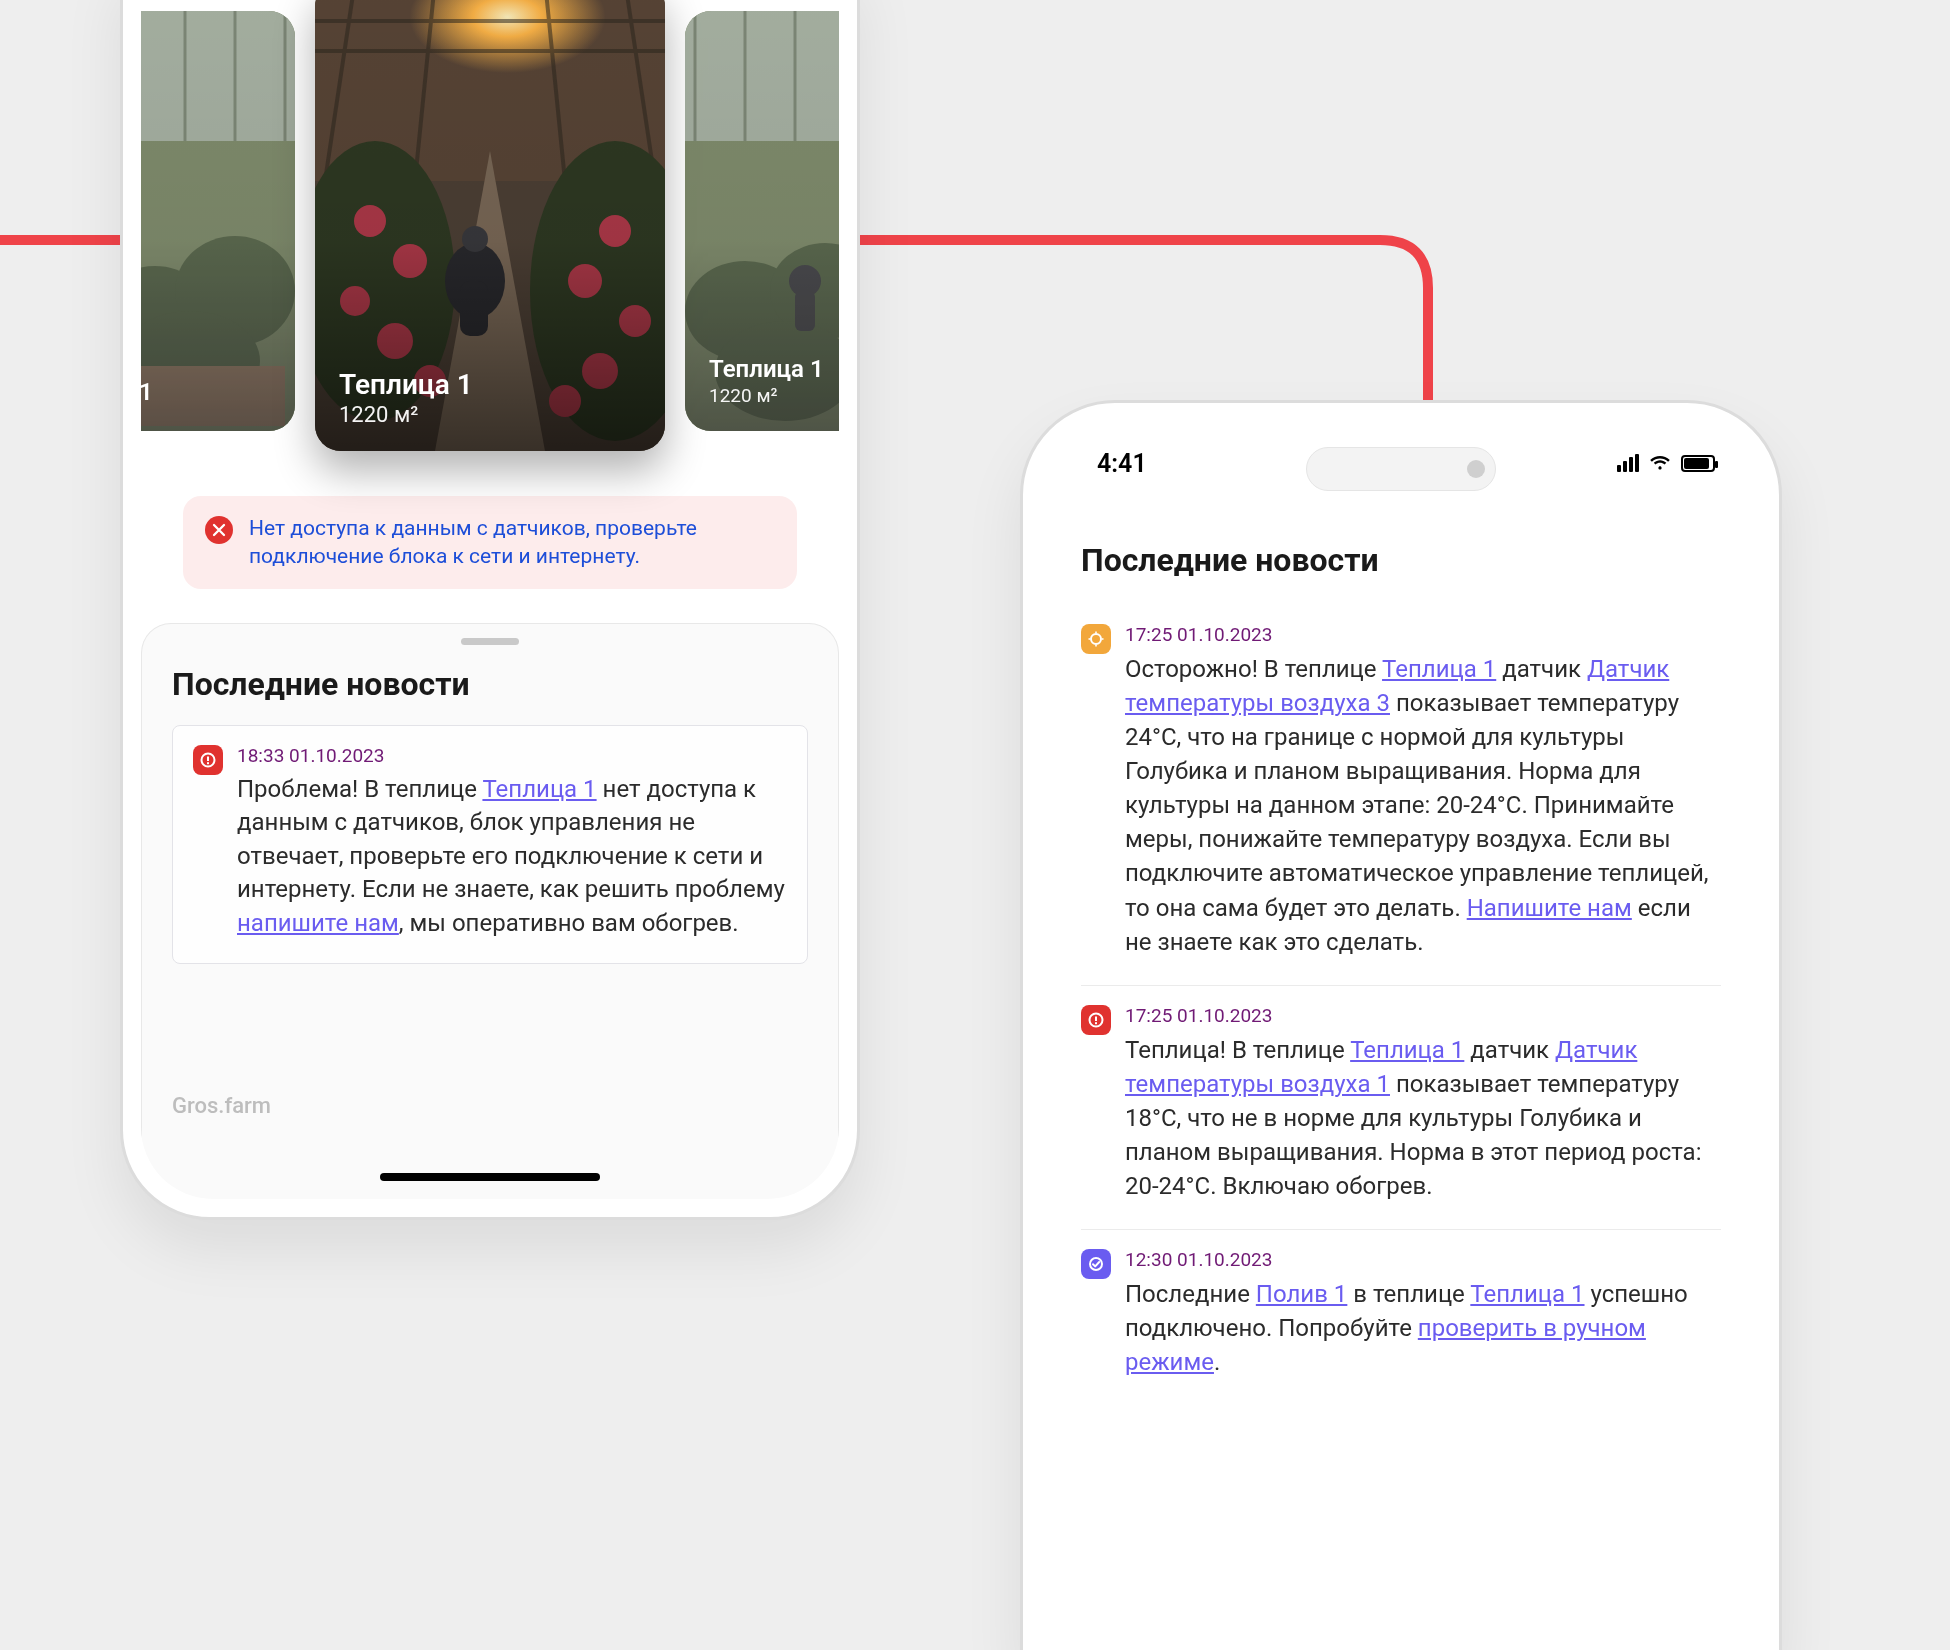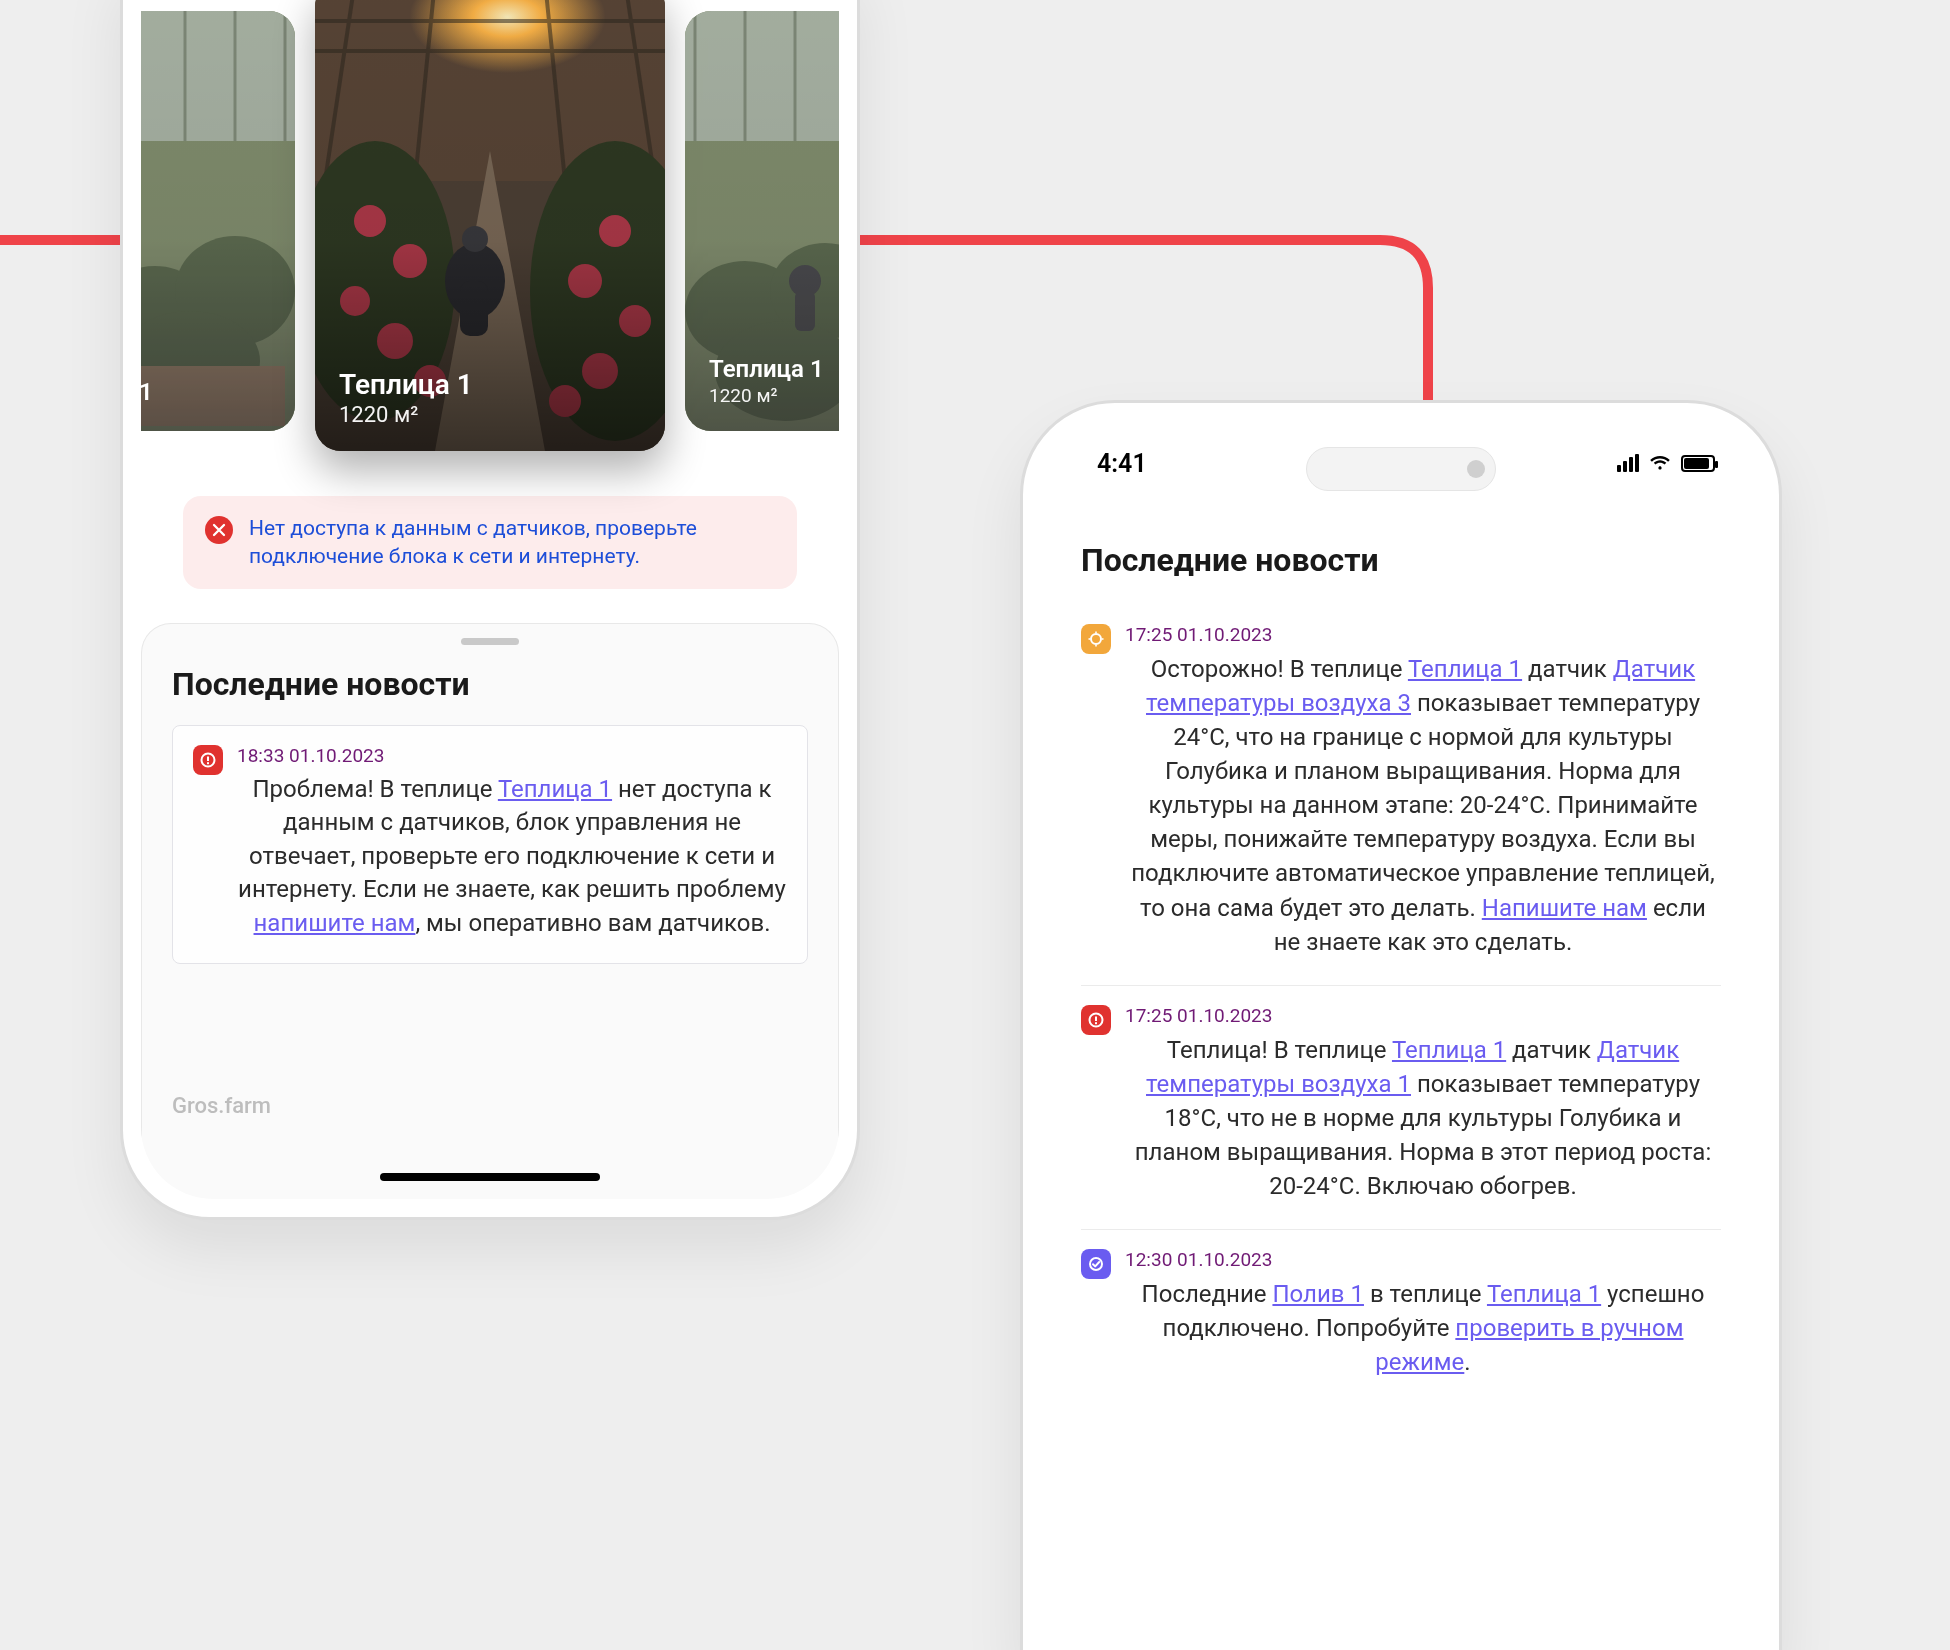--- a/index.html
+++ b/index.html
@@ -168,21 +168,20 @@
   .ni-body { flex:1; }
   .ni-time {
     color:#701a75;
     font-size: 19px;
     margin-bottom: 6px;
   }
   .ni-text {
     color:#2b2b2b;
     font-size: 24px;
     line-height: 1.4;
-    text-align: center;
   }
   .link { color:#6a5cf0; text-decoration: underline; cursor:pointer; }
 
   .footer-brand {
     position:absolute; bottom: 81px; left: 30px;
     color:#bdbdbd; font-size: 22px; font-weight:500;
   }
   .home-indicator {
     position:absolute; bottom:18px; left:50%; transform:translateX(-50%);
     width: 220px; height: 8px; background:#000; border-radius:5px;
@@ -392,21 +391,21 @@
         <div class="ni-icon red">
           <svg width="16" height="16" viewBox="0 0 16 16">
               <circle cx="8" cy="8" r="6.5" fill="none" stroke="#fff" stroke-width="2"></circle>
               <rect x="7" y="4.5" width="2" height="4.5" fill="#fff"></rect>
               <rect x="7" y="10.2" width="2" height="2" fill="#fff"></rect>
             </svg>
         </div>
         <div class="ni-body">
           <div class="ni-time">18:33 01.10.2023</div>
           <div class="ni-text">
-            <span>Проблема! В теплице </span><span class="link">Теплица 1</span><span> нет доступа к данным с датчиков, блок управления не отвечает, проверьте его подключение к сети и интернету. Если не знаете, как решить проблему </span><span class="link">напишите нам</span><span>, мы оперативно вам датчиков.</span>
+            <span>Проблема! В теплице </span><span class="link">Теплица 1</span><span> нет доступа к данным с датчиков, блок управления не отвечает, проверьте его подключение к сети и интернету. Если не знаете, как решить проблему </span><span class="link">напишите нам</span><span>, мы оперативно вам обогрев.</span>
           </div>
         </div>
       </div>
 
       <div class="footer-brand">Gros.farm</div>
       <div class="home-indicator"></div>
     </div>
   </div>
 </div>
 

